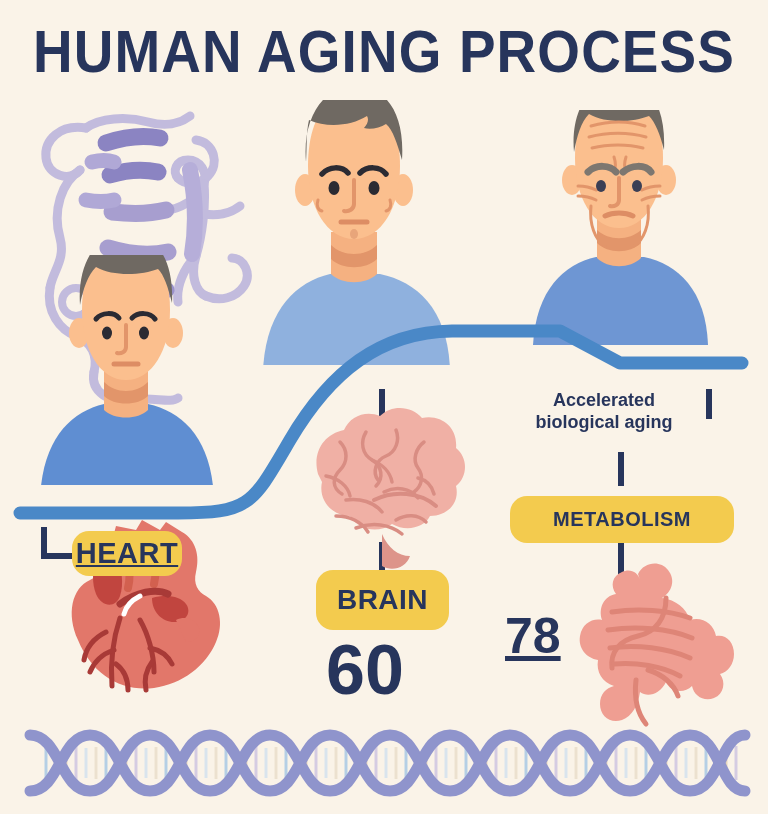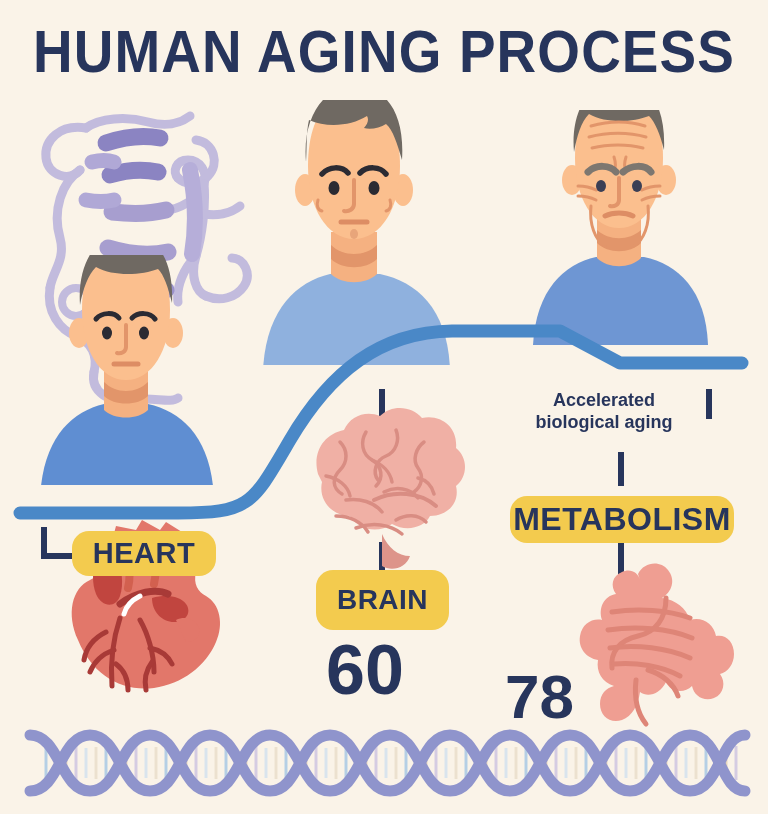--- a/index.html
+++ b/index.html
@@ -29,37 +29,37 @@
 
   .badge{
     position:absolute;
     background:#f3cb4e;
     border-radius:17px;
     color:#27355c;
     font-weight:700;
     display:flex;align-items:center;justify-content:center;
     letter-spacing:0.5px;
   }
-  #badge-heart{left:72px;top:531px;width:144px;height:45px;font-size:29px;}
+  #badge-heart{left:72px;top:531px;width:110px;height:45px;font-size:29px;text-decoration:underline;}
   #badge-brain{left:316px;top:570px;width:133px;height:60px;font-size:28px;}
-  #badge-metab{left:510px;top:496px;width:224px;height:47px;font-size:32px;}
+  #badge-metab{left:510px;top:496px;width:224px;height:47px;font-size:20px;}
 
   #accel{
     left:484px;top:390px;width:240px;
     color:#27355c;font-weight:700;font-size:18px;line-height:1.22;
     text-align:center;
   }
 
   .num{
     position:absolute;color:#27355c;font-weight:700;
     font-family:"Liberation Sans",sans-serif;
   }
   #num-34{left:175px;top:645px;font-size:66px;}
   #num-60{left:326px;top:630px;font-size:70px;}
-  #num-78{left:505px;top:661px;font-size:62px;}
+  #num-78{left:505px;top:607px;font-size:50px;text-decoration:underline;}
 </style>
 </head>
 <body>
 
 <div id="stage">
 
 <svg width="768" height="814" viewBox="0 0 768 814">
   <defs>
     <clipPath id="clipLeftMan">
           <rect x="15" y="255" width="220" height="230"></rect>

